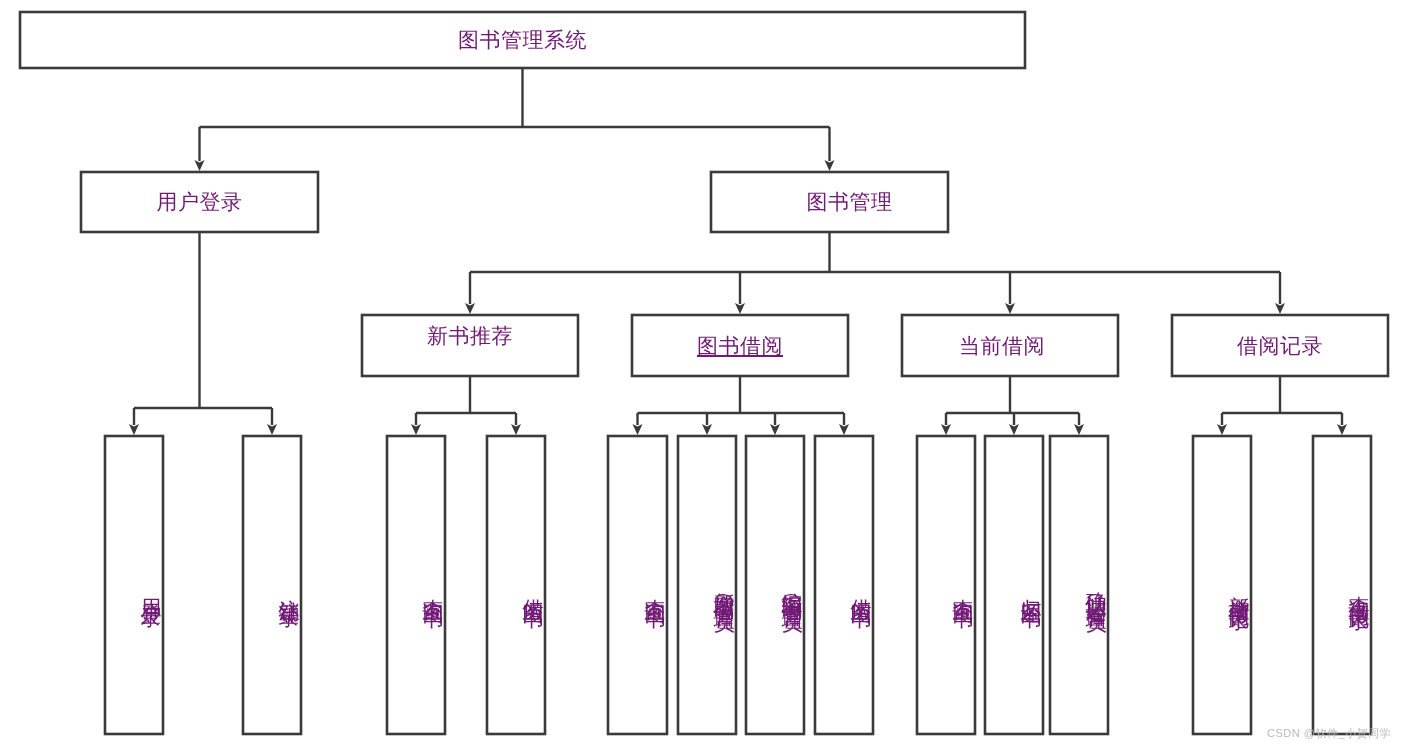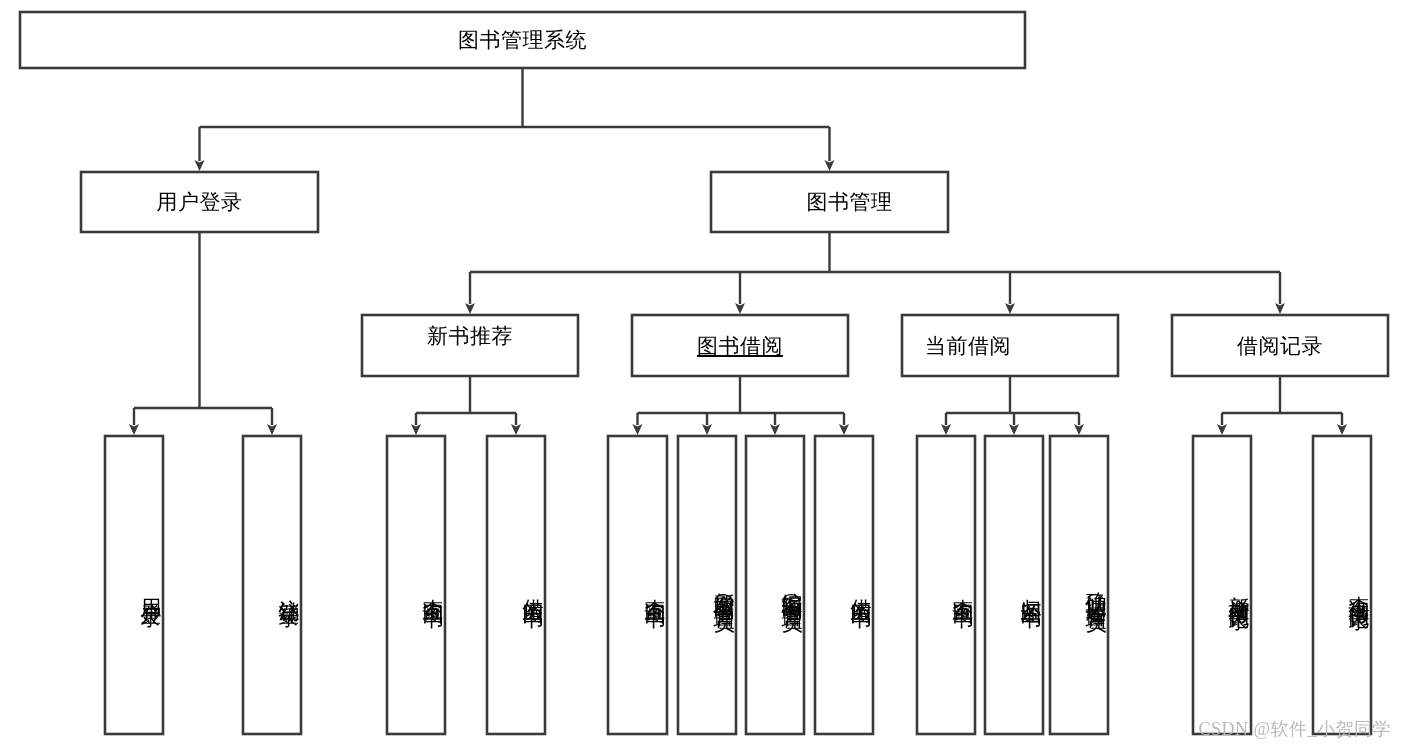--- a/index.html
+++ b/index.html
@@ -39,21 +39,21 @@
   }
   .arrow-head {
     fill: #3a3a3a;
     stroke: none;
   }
   .node-label {
     position: absolute;
     display: flex;
     align-items: center;
     justify-content: center;
-    color: #000000;
+    color: #701a75;
     font-family: "Liberation Sans", "DejaVu Sans", sans-serif;
     pointer-events: none;
     box-sizing: border-box;
   }
   .node-label.horizontal {
     font-size: 21px;
     letter-spacing: 0.5px;
     line-height: 1.2;
   }
   .node-label.vertical {
@@ -64,23 +64,23 @@
     line-height: 1.15;
     align-items: flex-start;
     justify-content: center;
     padding-top: 6px;
     white-space: nowrap;
   }
   .watermark {
     position: absolute;
     right: 14px;
     bottom: 6px;
-    font-size: 18px;
+    font-size: 11px;
     color: #b9b9b9;
-    font-family: Liberation Serif, serif;
+    font-family: Liberation Sans, sans-serif;
     letter-spacing: 0.5px;
     white-space: nowrap;
   }
 </style>
 </head>
 <body>
 
 <div id="diagram-root">
 
   <svg class="diagram-svg" viewBox="0 0 1405 747">
@@ -148,21 +148,21 @@
         <rect x="1313" y="436" width="58" height="298" class="node-box"></rect>
       </g>
   </svg>
 
   <div id="label-layer">
       <div class="node-label horizontal" style="left: 20px; top: 12px; width: 1005px; height: 56px;">图书管理系统</div>
       <div class="node-label horizontal" style="left: 81px; top: 172px; width: 237px; height: 60px;">用户登录</div>
       <div class="node-label horizontal" style="left: 711px; top: 172px; width: 277px; height: 60px; border-radius: 10px;">图书管理</div>
       <div class="node-label horizontal" style="left: 362px; top: 305px; width: 216px; height: 61px;">新书推荐</div>
       <div class="node-label horizontal" style="left: 632px; top: 315px; width: 216px; height: 61px; text-decoration: underline;">图书借阅</div>
-      <div class="node-label horizontal" style="left: 868px; top: 315px; width: 200px; height: 61px;">当前借阅</div>
+      <div class="node-label horizontal" style="left: 902px; top: 315px; width: 200px; height: 61px;">当前借阅</div>
       <div class="node-label horizontal" style="left: 1172px; top: 315px; width: 216px; height: 61px;">借阅记录</div>
       <div class="node-label vertical" style="left: 105px; top: 436px; width: 58px; height: 298px;">用户登录</div>
       <div class="node-label vertical" style="left: 243px; top: 436px; width: 58px; height: 298px;">注销登录</div>
       <div class="node-label vertical" style="left: 387px; top: 436px; width: 58px; height: 298px;">查询图书</div>
       <div class="node-label vertical" style="left: 487px; top: 436px; width: 58px; height: 298px;">借阅图书</div>
       <div class="node-label vertical" style="left: 608px; top: 436px; width: 59px; height: 298px;">查询图书</div>
       <div class="node-label vertical" style="left: 678px; top: 436px; width: 58px; height: 298px;">新增图书（管理员）</div>
       <div class="node-label vertical" style="left: 746px; top: 436px; width: 58px; height: 298px;">编辑图书（管理员）</div>
       <div class="node-label vertical" style="left: 815px; top: 436px; width: 58px; height: 298px;">借阅图书</div>
       <div class="node-label vertical" style="left: 917px; top: 436px; width: 58px; height: 298px;">查询图书</div>

